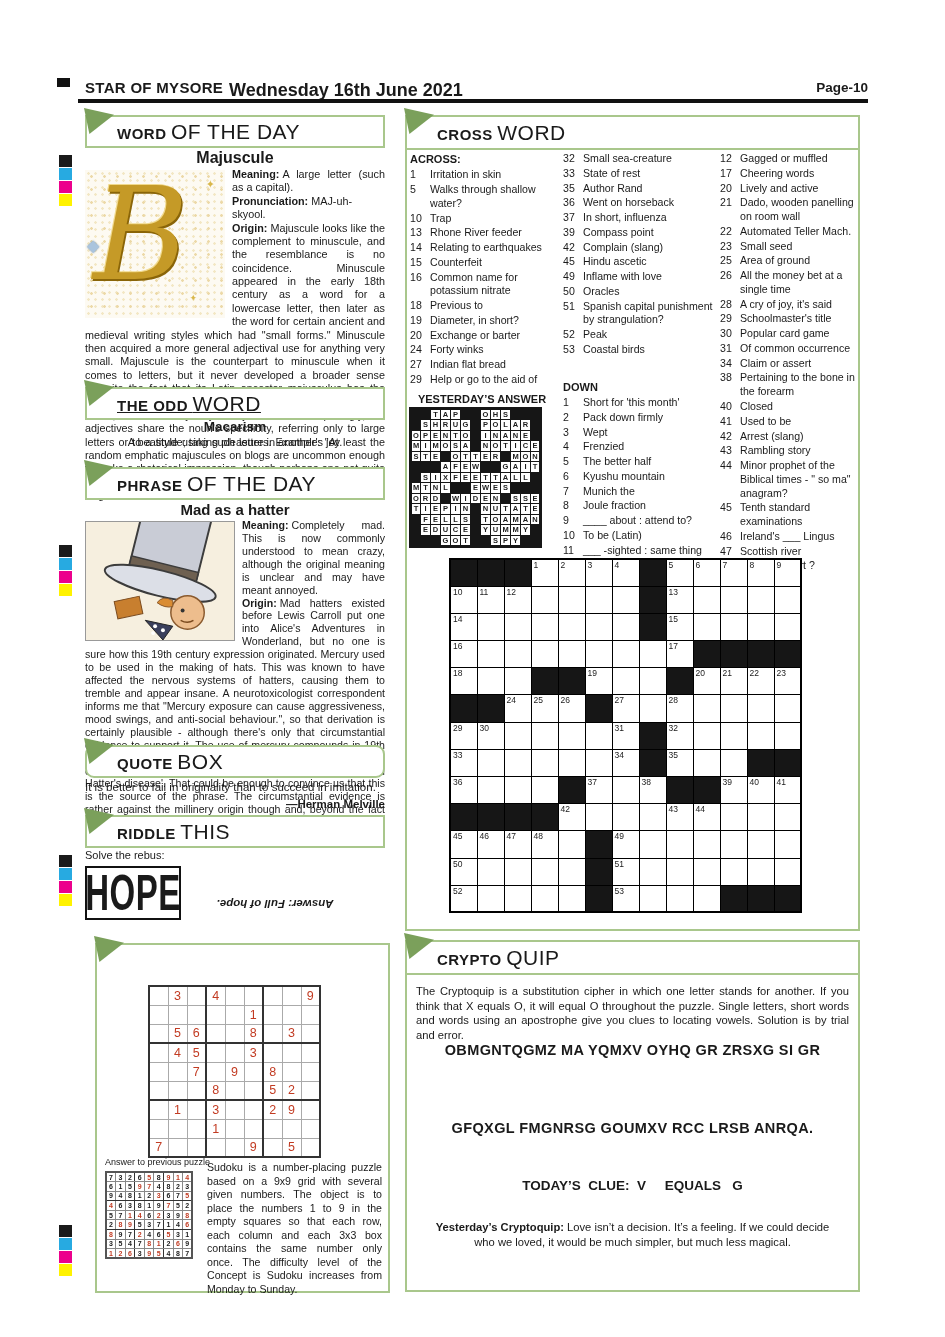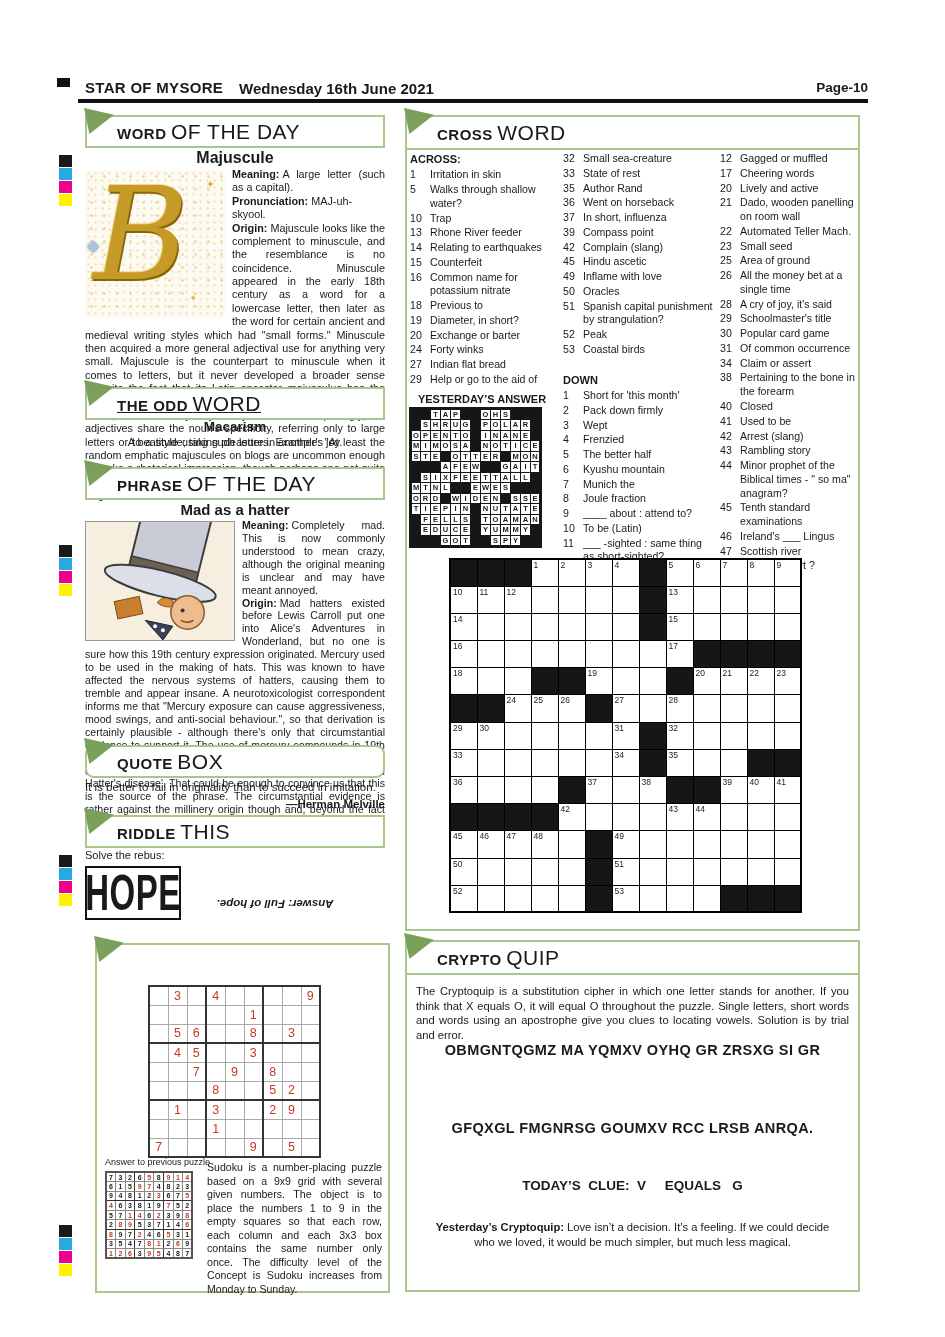--- a/index.html
+++ b/index.html
@@ -2,21 +2,21 @@
 <html style="--green: #a9c78c; --fold: #7ba05b; --red: #c23b22; --cellblack: #161616;"><head>
 <meta charset="utf-8">
 <style>
   :root{ --green:#a9c78c; --fold:#7ba05b; --red:#c23b22; --cellblack:#161616; }
   *{box-sizing:border-box; margin:0; padding:0;}
   body{background:#e8e8e8; font-family:"Liberation Sans",sans-serif; color:#1a1a1a;}
   .page{position:relative; width:945px; height:1337px; background:#ffffff; margin:0 auto; overflow:hidden;}
 
   
   .mast-paper{position:absolute; left:85px; top:79px; font-size:15px; font-weight:bold; letter-spacing:.3px;}
-  .mast-date{position:absolute; left:239px; top:80px; font-size:15px; font-weight:bold;}
+  .mast-date{position:absolute; left:229px; top:80px; font-size:18px; font-weight:bold;}
   .mast-page{position:absolute; right:77px; top:80px; font-size:13.5px; font-weight:bold;}
   .mast-rule{position:absolute; left:78px; top:99px; width:790px; height:4px; background:#111;}
   .crop{position:absolute; left:57px; top:78px; width:13px; height:9px; background:#111;}
 
   
   #print-marks .markgroup{position:absolute; left:59px; width:13px;}
   #print-marks .chip{width:13px; height:12px; margin-bottom:1px;}
 
   
   .hdrbox{position:absolute; left:85px; width:300px; border:2.5px solid var(--green); background:#fff; padding:3px 5px 2px 30px; white-space:nowrap;}
@@ -542,21 +542,21 @@
             <span class="ct">Spanish capital punishment by strangulation?</span>
           </div>
           <div class="clue">
             <span class="cn">52</span>
             <span class="ct">Peak</span>
           </div>
           <div class="clue">
             <span class="cn">53</span>
             <span class="ct">Coastal birds</span>
           </div>
-          <div class="clue-head" style="margin-top: 16px;">DOWN</div>
+          <div class="clue-head" style="margin-top: 23px;">DOWN</div>
           <div class="clue">
             <span class="cn">1</span>
             <span class="ct">Short for 'this month'</span>
           </div>
           <div class="clue">
             <span class="cn">2</span>
             <span class="ct">Pack down firmly</span>
           </div>
           <div class="clue">
             <span class="cn">3</span>

